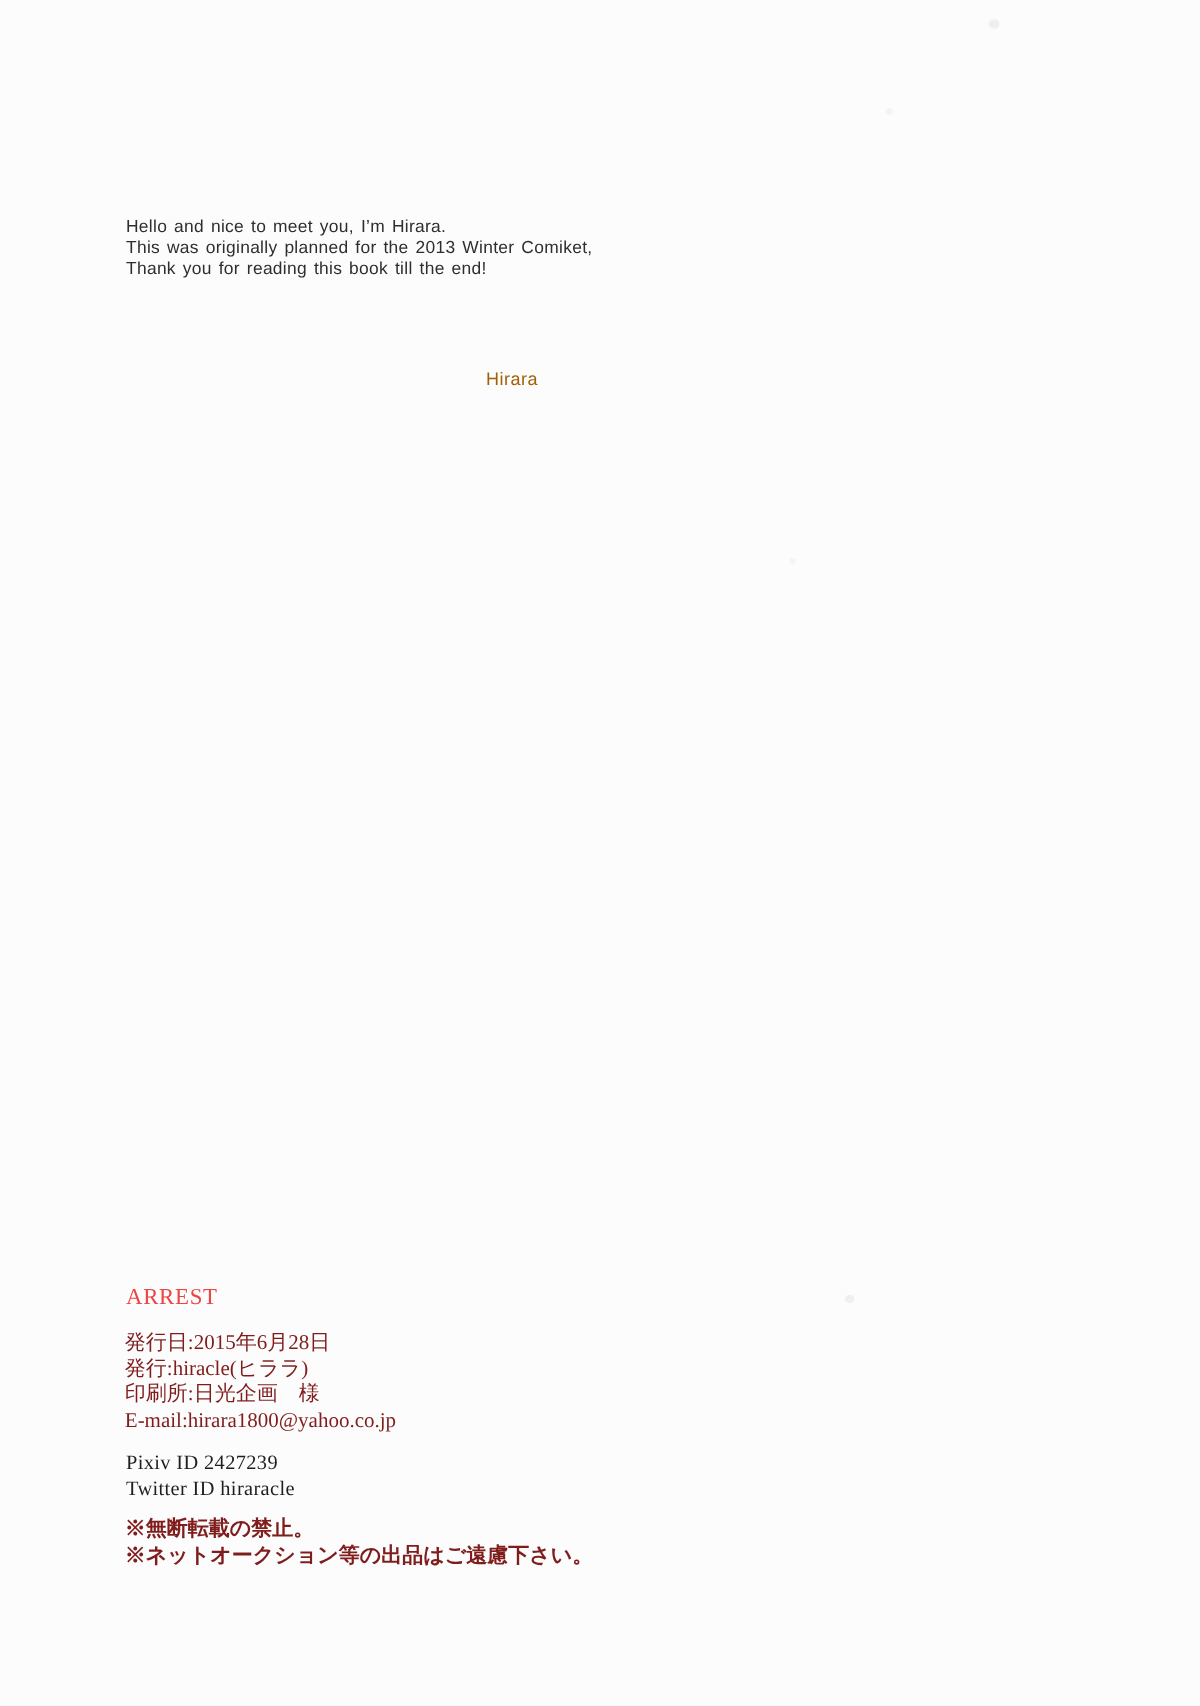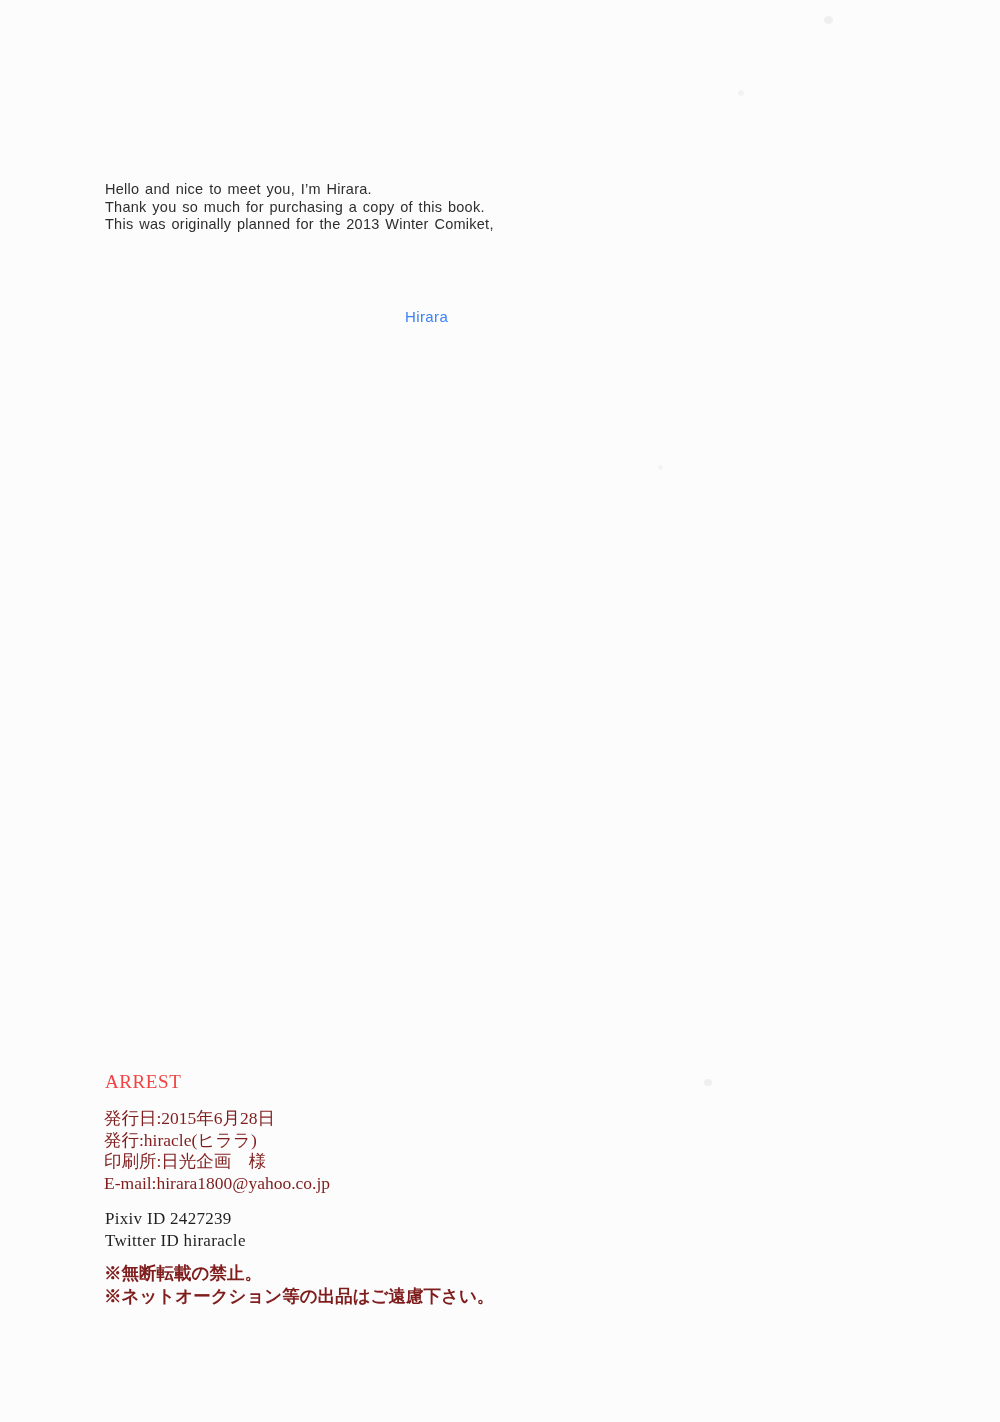--- a/index.html
+++ b/index.html
@@ -30,21 +30,21 @@
   }
   .afterword p { margin: 0; }
 
   .signature {
     position: absolute;
     left: 405px;
     top: 308px;
     font-family: "Liberation Sans", "DejaVu Sans", sans-serif;
     font-size: 15px;
     letter-spacing: 0.4px;
-    color: #3b82f6;
+    color: #a16207;
   }
 
   
   .colophon-title {
     position: absolute;
     left: 105px;
     top: 1071px;
     font-family: "Liberation Serif", "DejaVu Serif", serif;
     font-size: 19px;
     letter-spacing: 0.6px;
@@ -99,22 +99,22 @@
   .speck-3 { left: 658px; top: 465px;  width: 5px; height: 5px; background: rgba(0,0,0,0.03); }
   .speck-4 { left: 704px; top: 1079px; width: 8px; height: 7px; }
 </style>
 </head>
 <body>
 
 <div class="page">
 
   <section class="afterword">
     <p>Hello and nice to meet you, I’m Hirara.</p>
-    <p>Thank you so much for purchasing a copy of this book.</p>
     <p>This was originally planned for the 2013 Winter Comiket,</p>
+    <p>Thank you for reading this book till the end!</p>
   </section>
 
   <div class="signature">Hirara</div>
 
   <div class="colophon-title">ARREST</div>
 
   <section class="publication">
     <p>発行日:2015年6月28日</p>
     <p>発行:hiracle(ヒララ)</p>
     <p>印刷所:日光企画　様</p>

